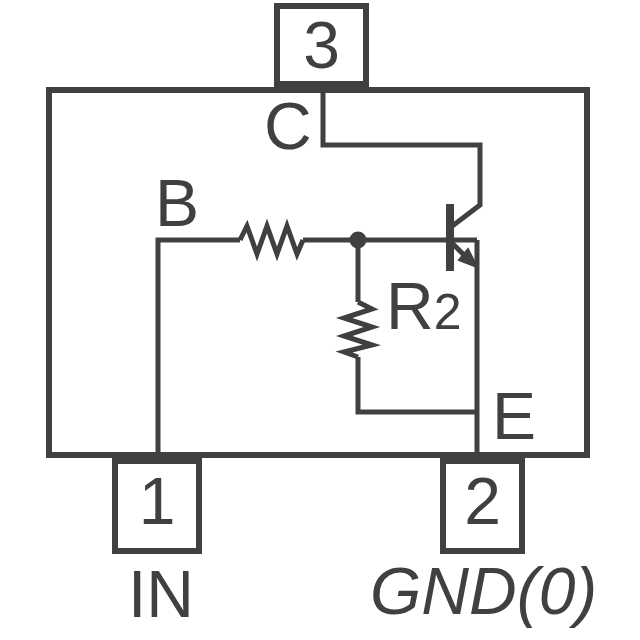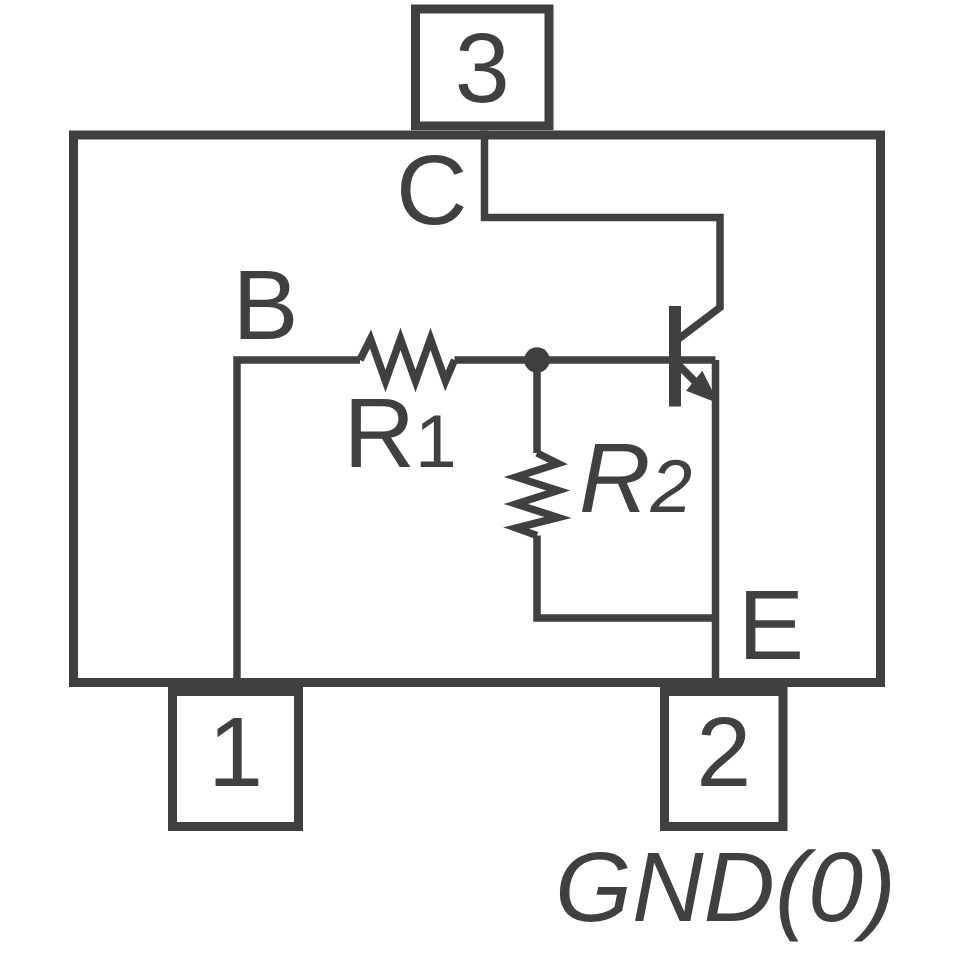--- a/index.html
+++ b/index.html
@@ -49,21 +49,21 @@
     position:absolute;
     font-size:66px;
     line-height:1;
     color:var(--line);
     white-space:nowrap;
   }
   .lbl-c{ left:264px; top:93px; }
   .lbl-b{ left:155px; top:170px; }
   .lbl-e{ left:492px; top:383px; }
   .lbl-r1{ left:229px; top:255px; }
-  .lbl-r2{ left:386px; top:285px;font-style:italic; }
+  .lbl-r2{ left:386px; top:273px; }
   .lbl-in{ left:128px; top:561px; }
   .lbl-gnd{ left:370px; top:558px;font-style:italic; }
   .res-digit{ font-size:50px; }
 </style>
 </head>
 <body>
 
 <div class="canvas">
 
   <div class="package-outline"></div>
@@ -102,18 +102,18 @@
 
     <polygon points="477,267 459,260 468,249" fill="#404040" stroke="#404040" stroke-width="2"></polygon>
 
     <circle cx="358" cy="240" r="8.5" fill="#404040"></circle>
   </svg>
 
   <div class="lbl lbl-c">C</div>
   <div class="lbl lbl-b">B</div>
   <div class="lbl lbl-e">E</div>
 
-  <div class="lbl lbl-r1"><span>R</span><span class="res-digit">1</span></div>
   <div class="lbl lbl-r2"><span>R</span><span class="res-digit">2</span></div>
 
+  <div class="lbl lbl-in">IN</div>
   <div class="lbl lbl-gnd">GND(0)</div>
 
 </div>
 
 </body></html>

